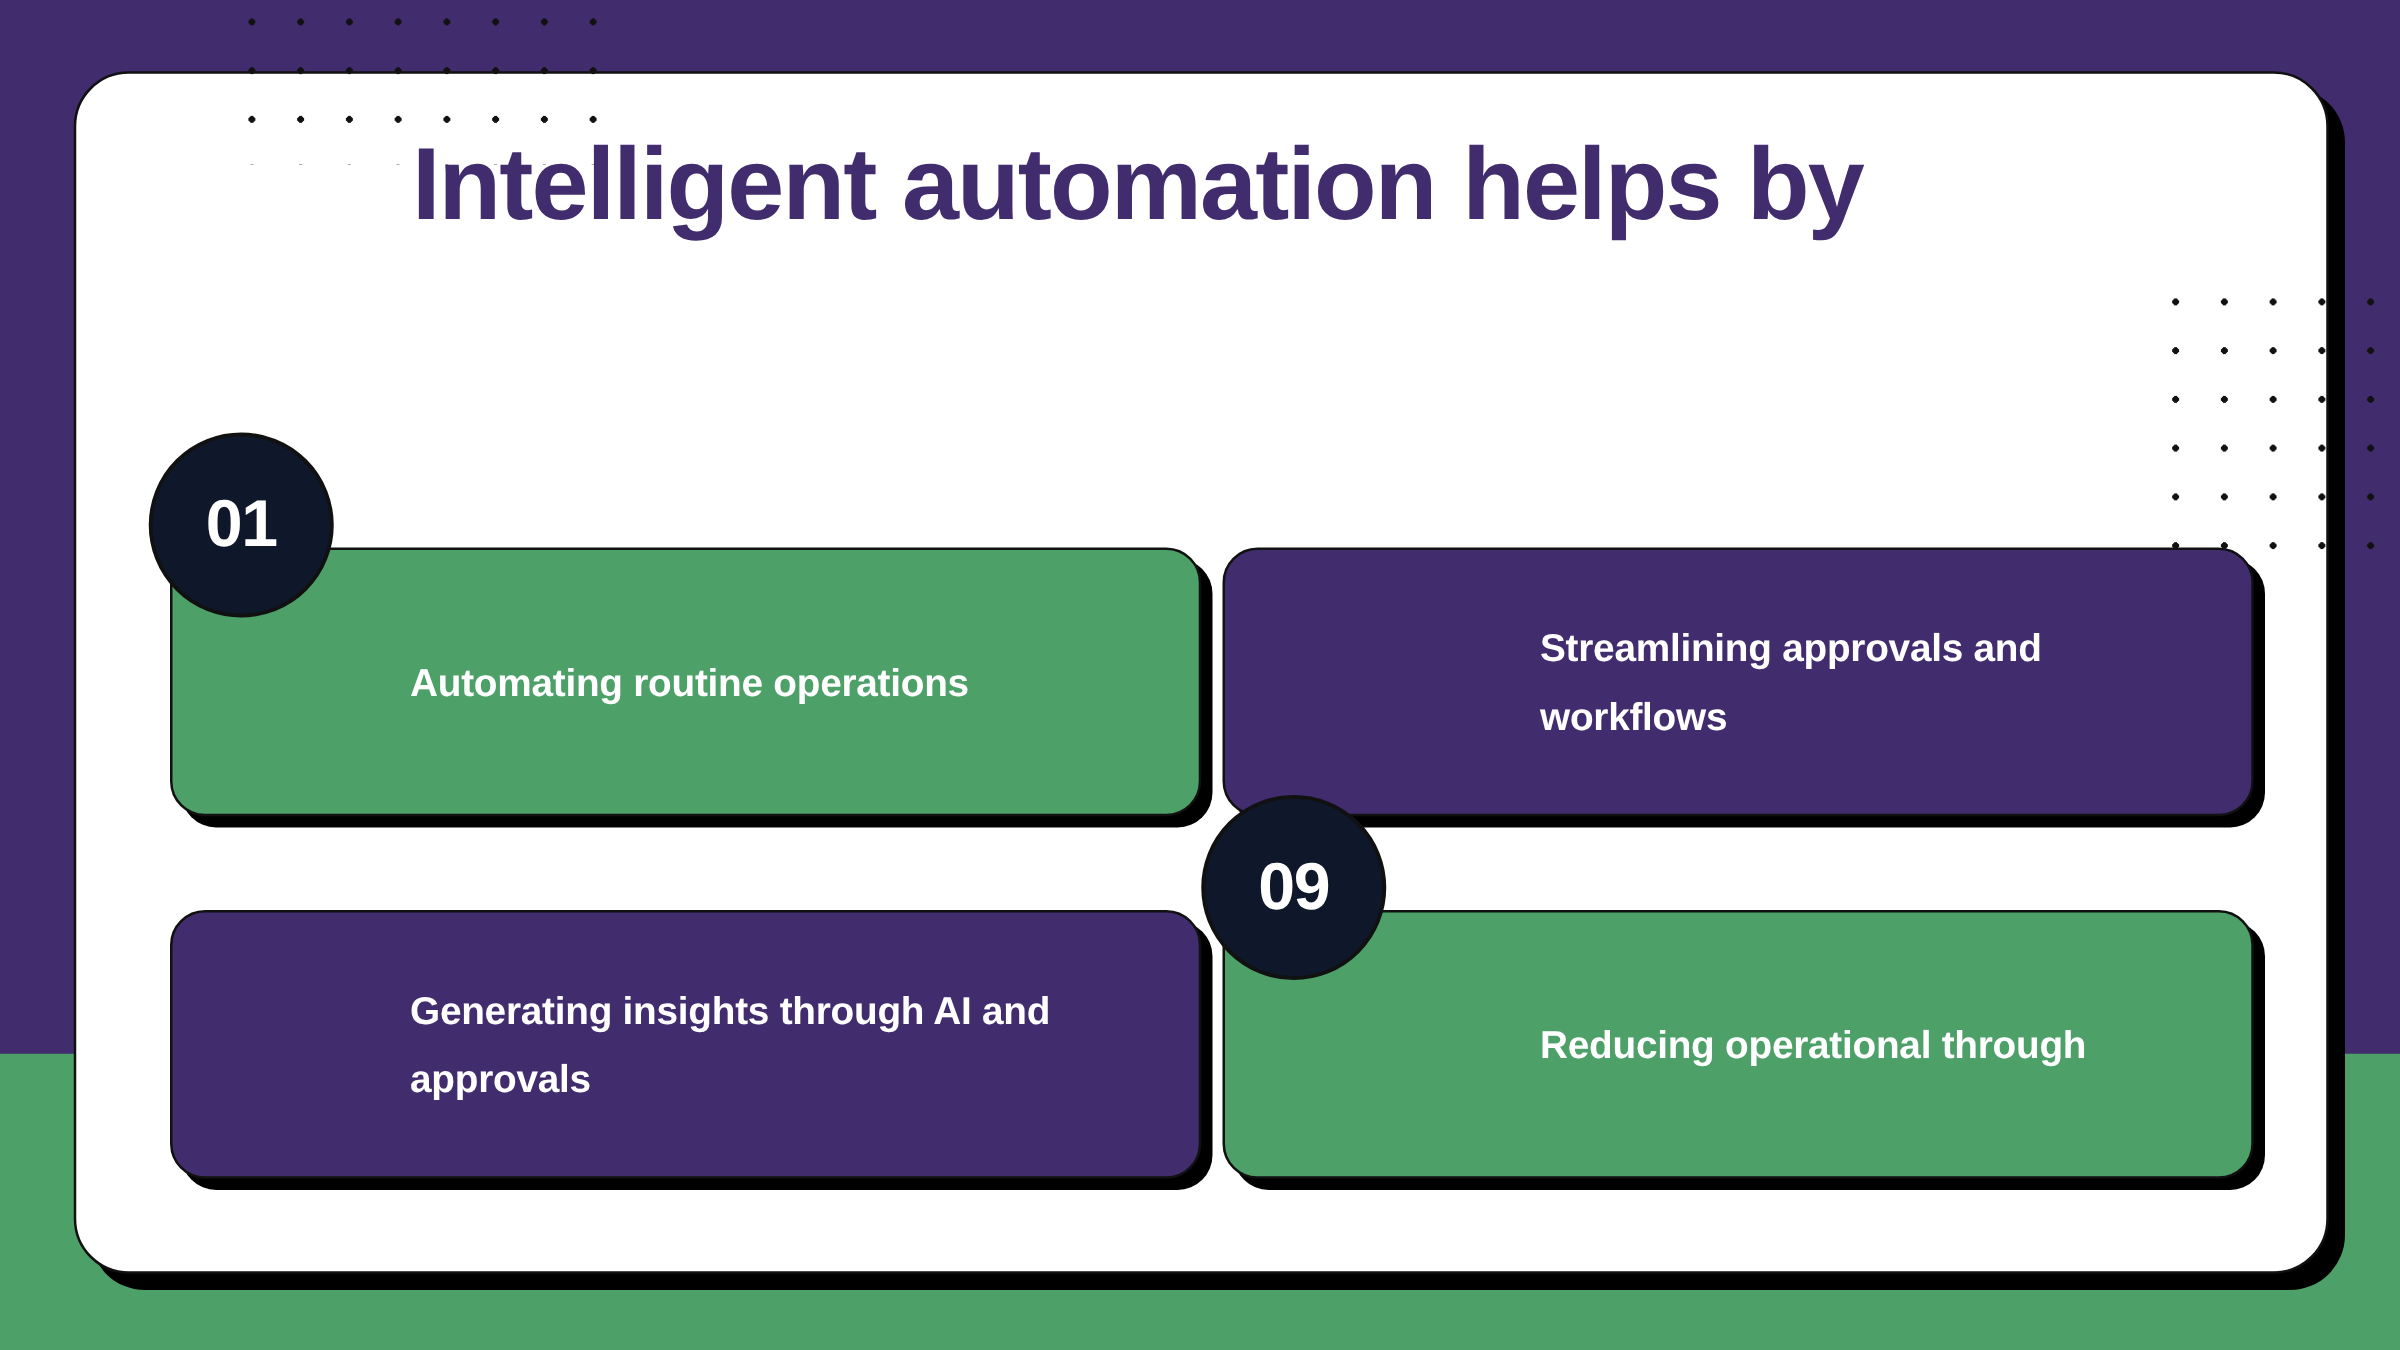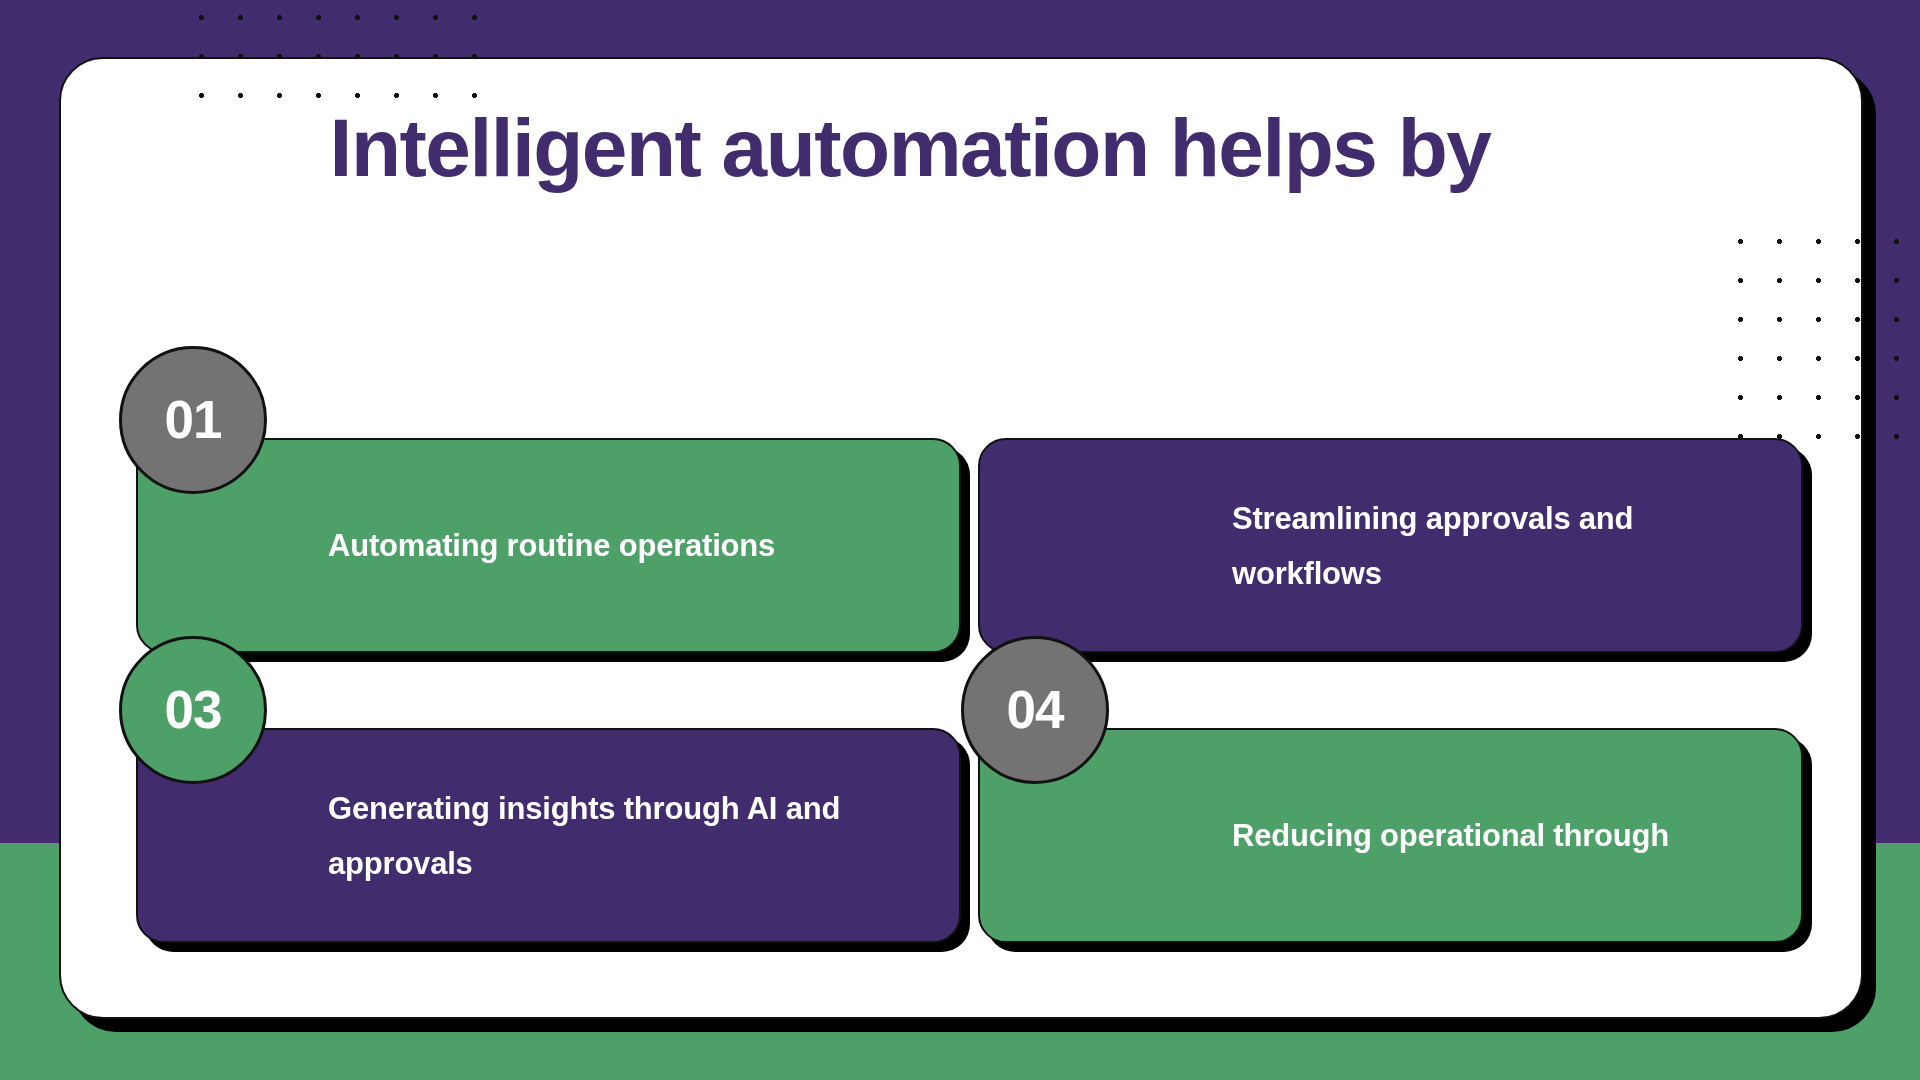--- a/index.html
+++ b/index.html
@@ -132,21 +132,21 @@
     left:-17px; top:-92px;
     width:148px; height:148px;
     border-radius:50%;
     border:3px solid #111;
     display:flex;
     align-items:center;
     justify-content:center;
     z-index:3;
   }
   .item-badge.fill-green  { background:#4EA069; }
-  .item-badge.fill-purple { background:#737373;justify-content:center; }
+  .item-badge.fill-purple { background:#0f172a;justify-content:center; }
   .item-badge-label {
     color:#ffffff;
     font-size:53px;
     font-weight:bold;
     letter-spacing:-1px;
     line-height:1;
     margin-top:-2px;
   }
 </style>
 </head>
@@ -181,29 +181,26 @@
       <div class="item-box fill-purple">
         <div class="item-text indent-wide">Streamlining approvals and workflows</div>
       </div>
     </div>
 
     <div class="item pos-3">
       <div class="item-box-shadow"></div>
       <div class="item-box fill-purple">
         <div class="item-text">Generating insights through AI and approvals</div>
       </div>
-      <div class="item-badge fill-green">
-        <span class="item-badge-label">03</span>
-      </div>
     </div>
 
     <div class="item pos-4">
       <div class="item-box-shadow"></div>
       <div class="item-box fill-green">
         <div class="item-text indent-wide">Reducing operational through</div>
       </div>
       <div class="item-badge fill-purple">
-        <span class="item-badge-label">04</span>
+        <span class="item-badge-label">09</span>
       </div>
     </div>
 
   </div>
 </div>
 
 </body></html>

